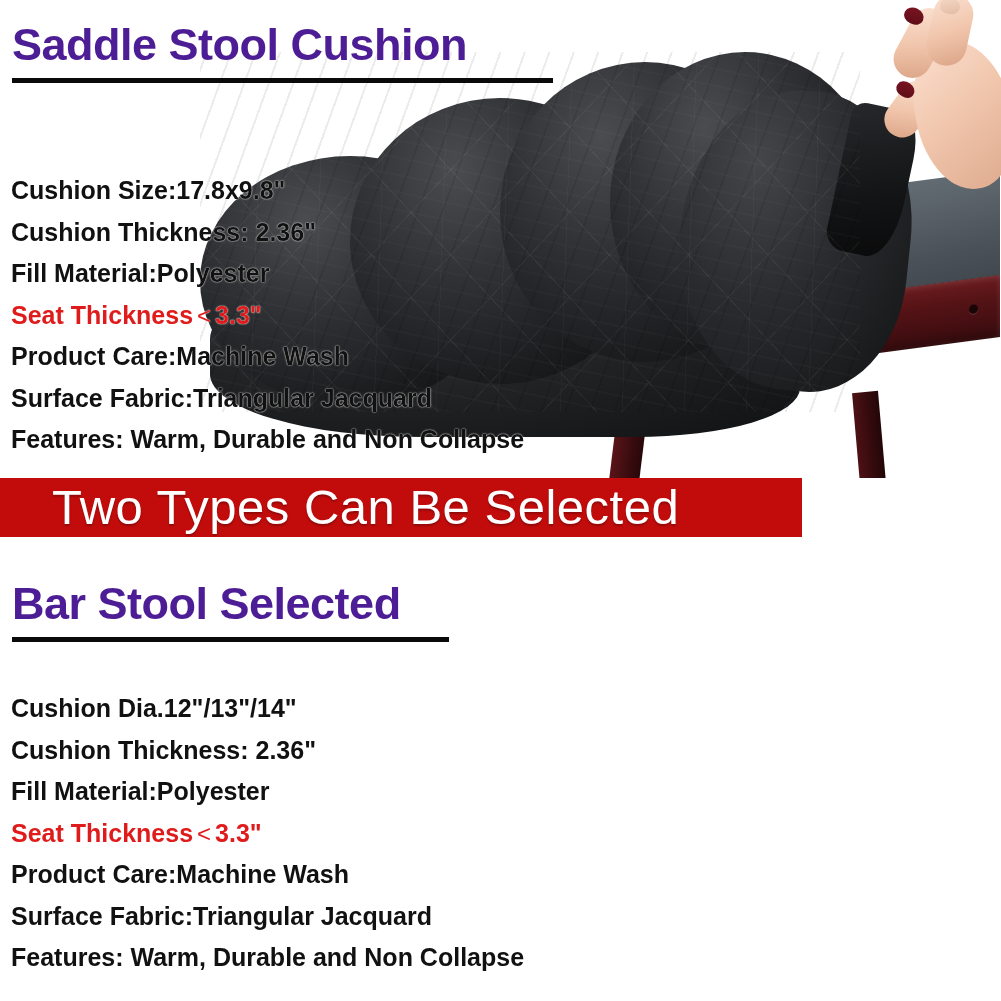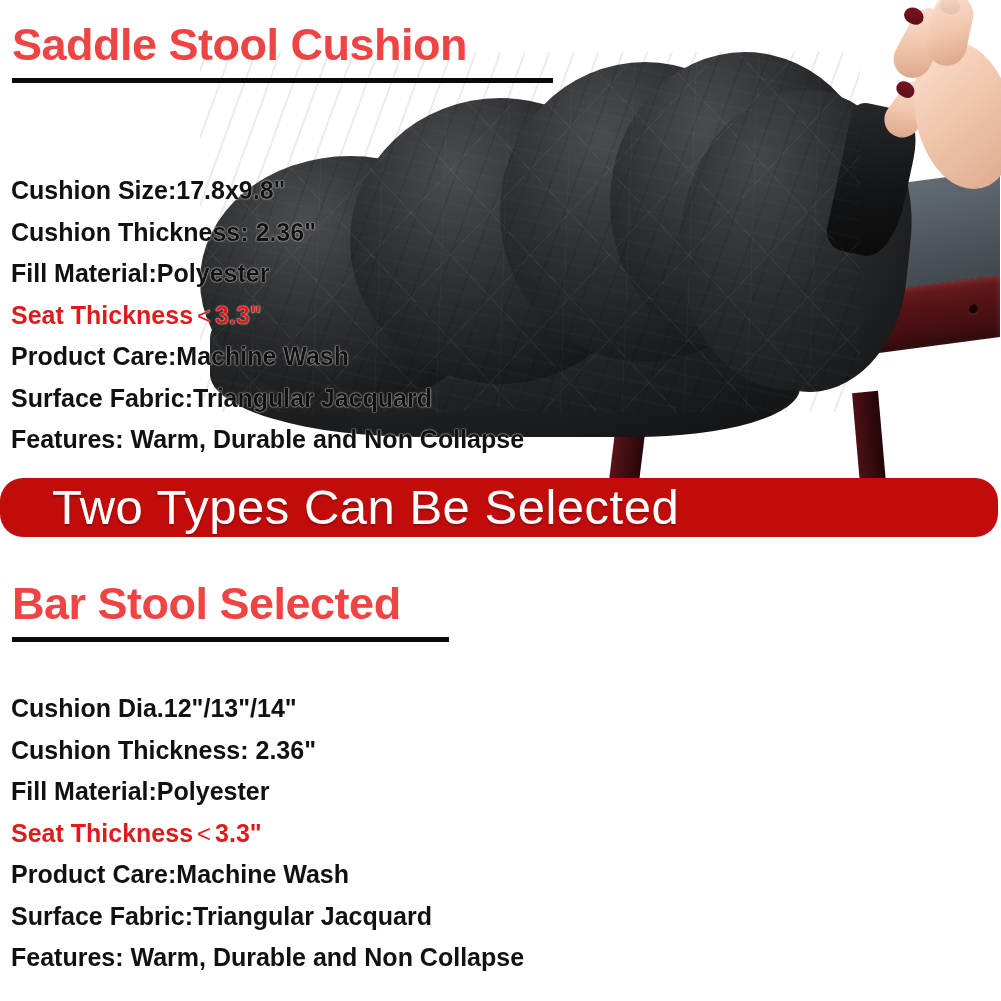--- a/index.html
+++ b/index.html
@@ -8,21 +8,21 @@
   .page{position:relative;width:1001px;height:1001px;background:#ffffff;overflow:hidden;}
 
   
   .panel{position:absolute;left:0;width:1001px;background:#ffffff;overflow:hidden;}
   #panel-top{top:0;height:478px;}
   #panel-bottom{top:537px;height:464px;}
 
   
   .section-title{
     position:absolute;left:12px;
-    font-size:45px;font-weight:bold;color:#ef4444;
+    font-size:45px;font-weight:bold;color:#4c1d95;
     letter-spacing:-0.5px;white-space:nowrap;line-height:1;
     z-index:40;
     text-align:right;
   }
   .title-underline{position:absolute;height:5px;background:#0a0a0a;z-index:40;}
 
   #title-saddle{top:22px;}
   #ul-saddle{left:12px;top:78px;width:541px;}
   #title-bar{top:581px;}
   #ul-bar{left:12px;top:637px;width:437px;}
@@ -34,23 +34,23 @@
   .spec-line{
     font-size:25px;font-weight:bold;color:#111;
     line-height:41.5px;white-space:nowrap;
     text-shadow:0 0 1px rgba(255,255,255,.9),0 0 2px rgba(255,255,255,.7);
   }
   .spec-line.red{color:#e01b1b;}
   .spec-line .lt{font-weight:normal;font-size:24px;padding:0 4px;}
 
   
   #banner{
-    position:absolute;left:0;top:478px;width:998px;height:59px;
+    position:absolute;left:0;top:478px;width:802px;height:59px;
     background:#c20c0c;z-index:60;
-    display:flex;align-items:center;border-radius:23px;
+    display:flex;align-items:center;
   }
   #banner-text{
     margin-left:52px;color:#ffffff;font-size:49px;line-height:1;
     font-weight:normal;white-space:nowrap;letter-spacing:0.5px;
     text-shadow:0 2px 2px rgba(0,0,0,.25);
   }
 
   
   #photo-top{position:absolute;left:0;top:0;width:1001px;height:478px;z-index:10;}
 

